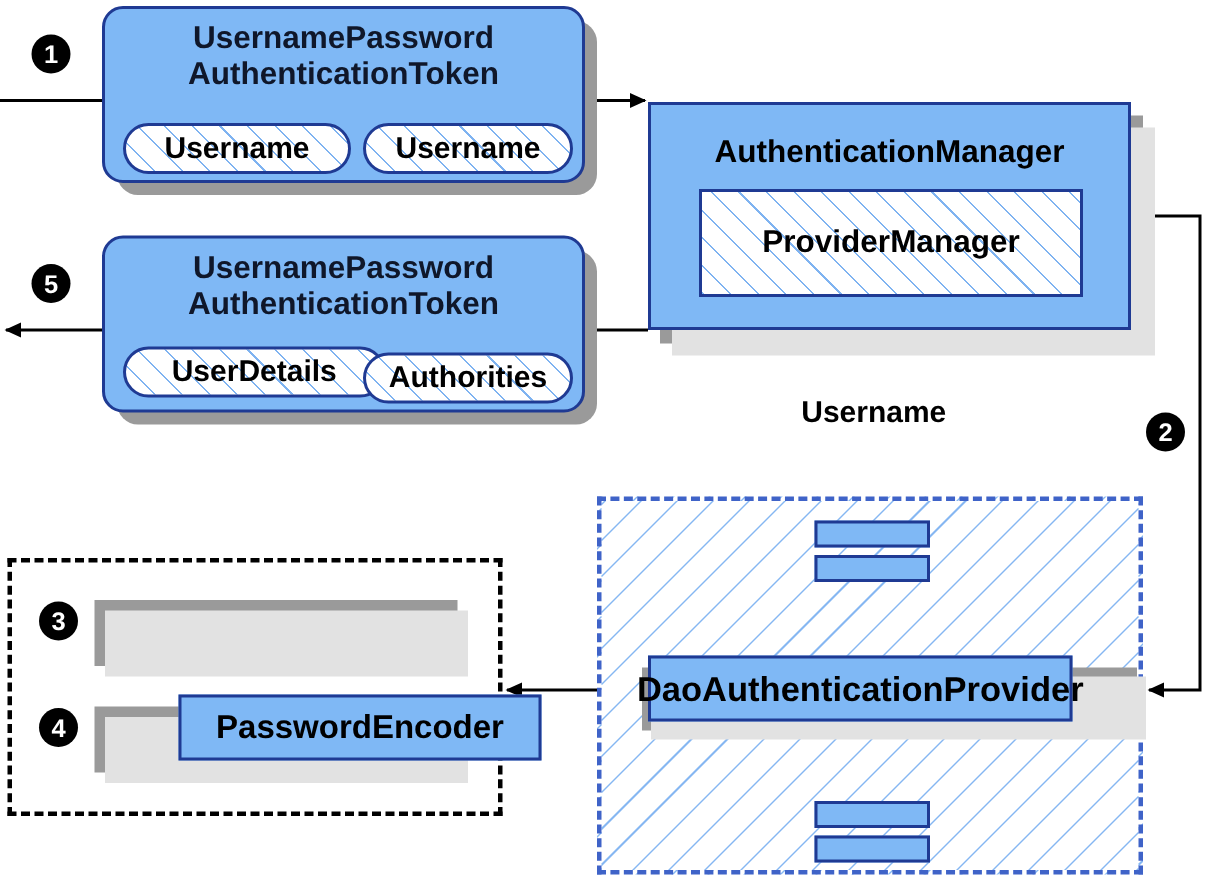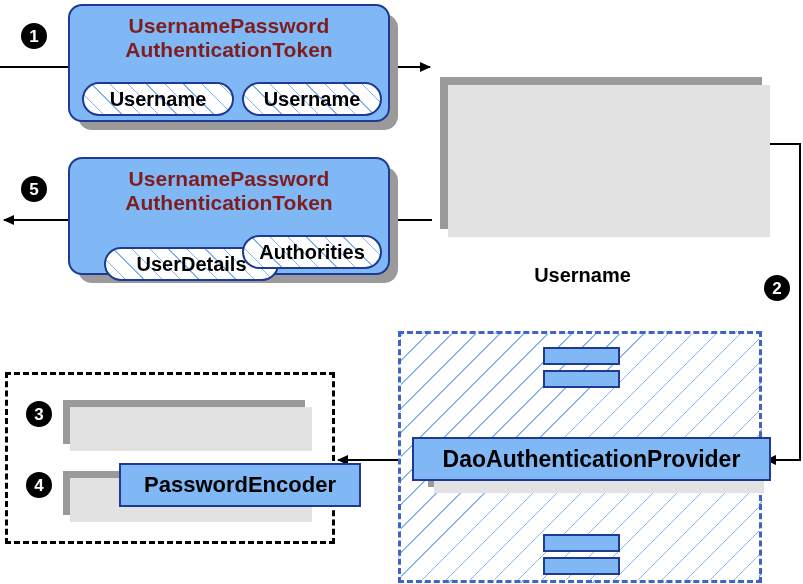--- a/index.html
+++ b/index.html
@@ -95,21 +95,21 @@
   svg { overflow: visible; }
 
   
   .token-title {
     position: absolute;
     left: 0; right: 0;
     text-align: center;
     font-weight: bold;
     font-size: 21px;
     line-height: 1.12;
-    color: #7f1d1d;
+    color: #0f172a;
   }
   .slot {
     position: absolute;
     height: 34px;
     font-size: 20px;
     border-radius: 17px;
   }
   .mgr-title {
     position: absolute;
     left: 0; right: 0;
@@ -165,45 +165,49 @@
       <div>UsernamePassword</div>
       <div>AuthenticationToken</div>
     </div>
     <div class="hatch-white slot" style="left:12px;top:76px;width:152px;">Username</div>
     <div class="hatch-white slot" style="left:172px;top:76px;width:140px;">Username</div>
   </div>
   <div class="abs bullet" style="left:21px;top:23px;">1</div>
 
   <div class="abs shadow-layer" style="left:440px;top:77px;width:322px;height:152px;"></div>
   <div class="abs shadow-layer2" style="left:448px;top:85px;width:322px;height:152px;"></div>
+  <div class="abs blue-box" style="left:432px;top:68px;width:322px;height:152px;display:block;">
+    <div class="mgr-title">AuthenticationManager</div>
+    <div class="hatch-white" style="position:absolute;left:32px;top:56px;width:256px;height:72px;font-size:21px;">ProviderManager</div>
+  </div>
 
   <div class="abs shadow-layer rounded-token" style="left:78px;top:167px;width:320px;height:116px;"></div>
   <div class="abs blue-box rounded-token" style="left:68px;top:157px;width:322px;height:118px;display:block;">
     <div class="token-title" style="top:8px;">
       <div>UsernamePassword</div>
       <div>AuthenticationToken</div>
     </div>
-    <div class="hatch-white slot" style="left:12px;top:88px;width:175px;margin-left:22px;">UserDetails</div>
+    <div class="hatch-white slot" style="left:12px;top:72px;width:175px;">UserDetails</div>
     <div class="hatch-white slot" style="left:172px;top:76px;width:140px;">Authorities</div>
   </div>
   <div class="abs bullet" style="left:21px;top:176px;">5</div>
 
   <div class="abs caption" style="left:470px;top:264px;width:225px;">
     <div>Username</div>
   </div>
   <div class="abs bullet" style="left:764px;top:275px;">2</div>
 
   <div class="abs hatch-region" style="left:398px;top:331px;width:364px;height:252px;"></div>
 
   <div class="abs bar" style="left:543px;top:347px;width:77px;height:18px;"></div>
   <div class="abs bar" style="left:543px;top:370px;width:77px;height:18px;"></div>
 
   <div class="abs shadow-layer" style="left:428px;top:445px;width:330px;height:42px;"></div>
   <div class="abs shadow-layer2" style="left:434px;top:451px;width:330px;height:42px;"></div>
-  <div class="abs blue-box" style="left:412px;top:437px;width:359px;height:44px;font-size:23px;">DaoAuthenticationProvider</div>
+  <div class="abs blue-box" style="left:432px;top:437px;width:283px;height:44px;font-size:23px;">DaoAuthenticationProvider</div>
 
   <div class="abs bar" style="left:543px;top:534px;width:77px;height:18px;"></div>
   <div class="abs bar" style="left:543px;top:557px;width:77px;height:18px;"></div>
 
   <div class="abs dashed-black" style="left:5px;top:372px;width:330px;height:172px;"></div>
 
   <div class="abs shadow-layer" style="left:63px;top:400px;width:242px;height:44px;"></div>
   <div class="abs shadow-layer2" style="left:70px;top:407px;width:242px;height:44px;"></div>
   <div class="abs bullet" style="left:26px;top:401px;">3</div>
 

